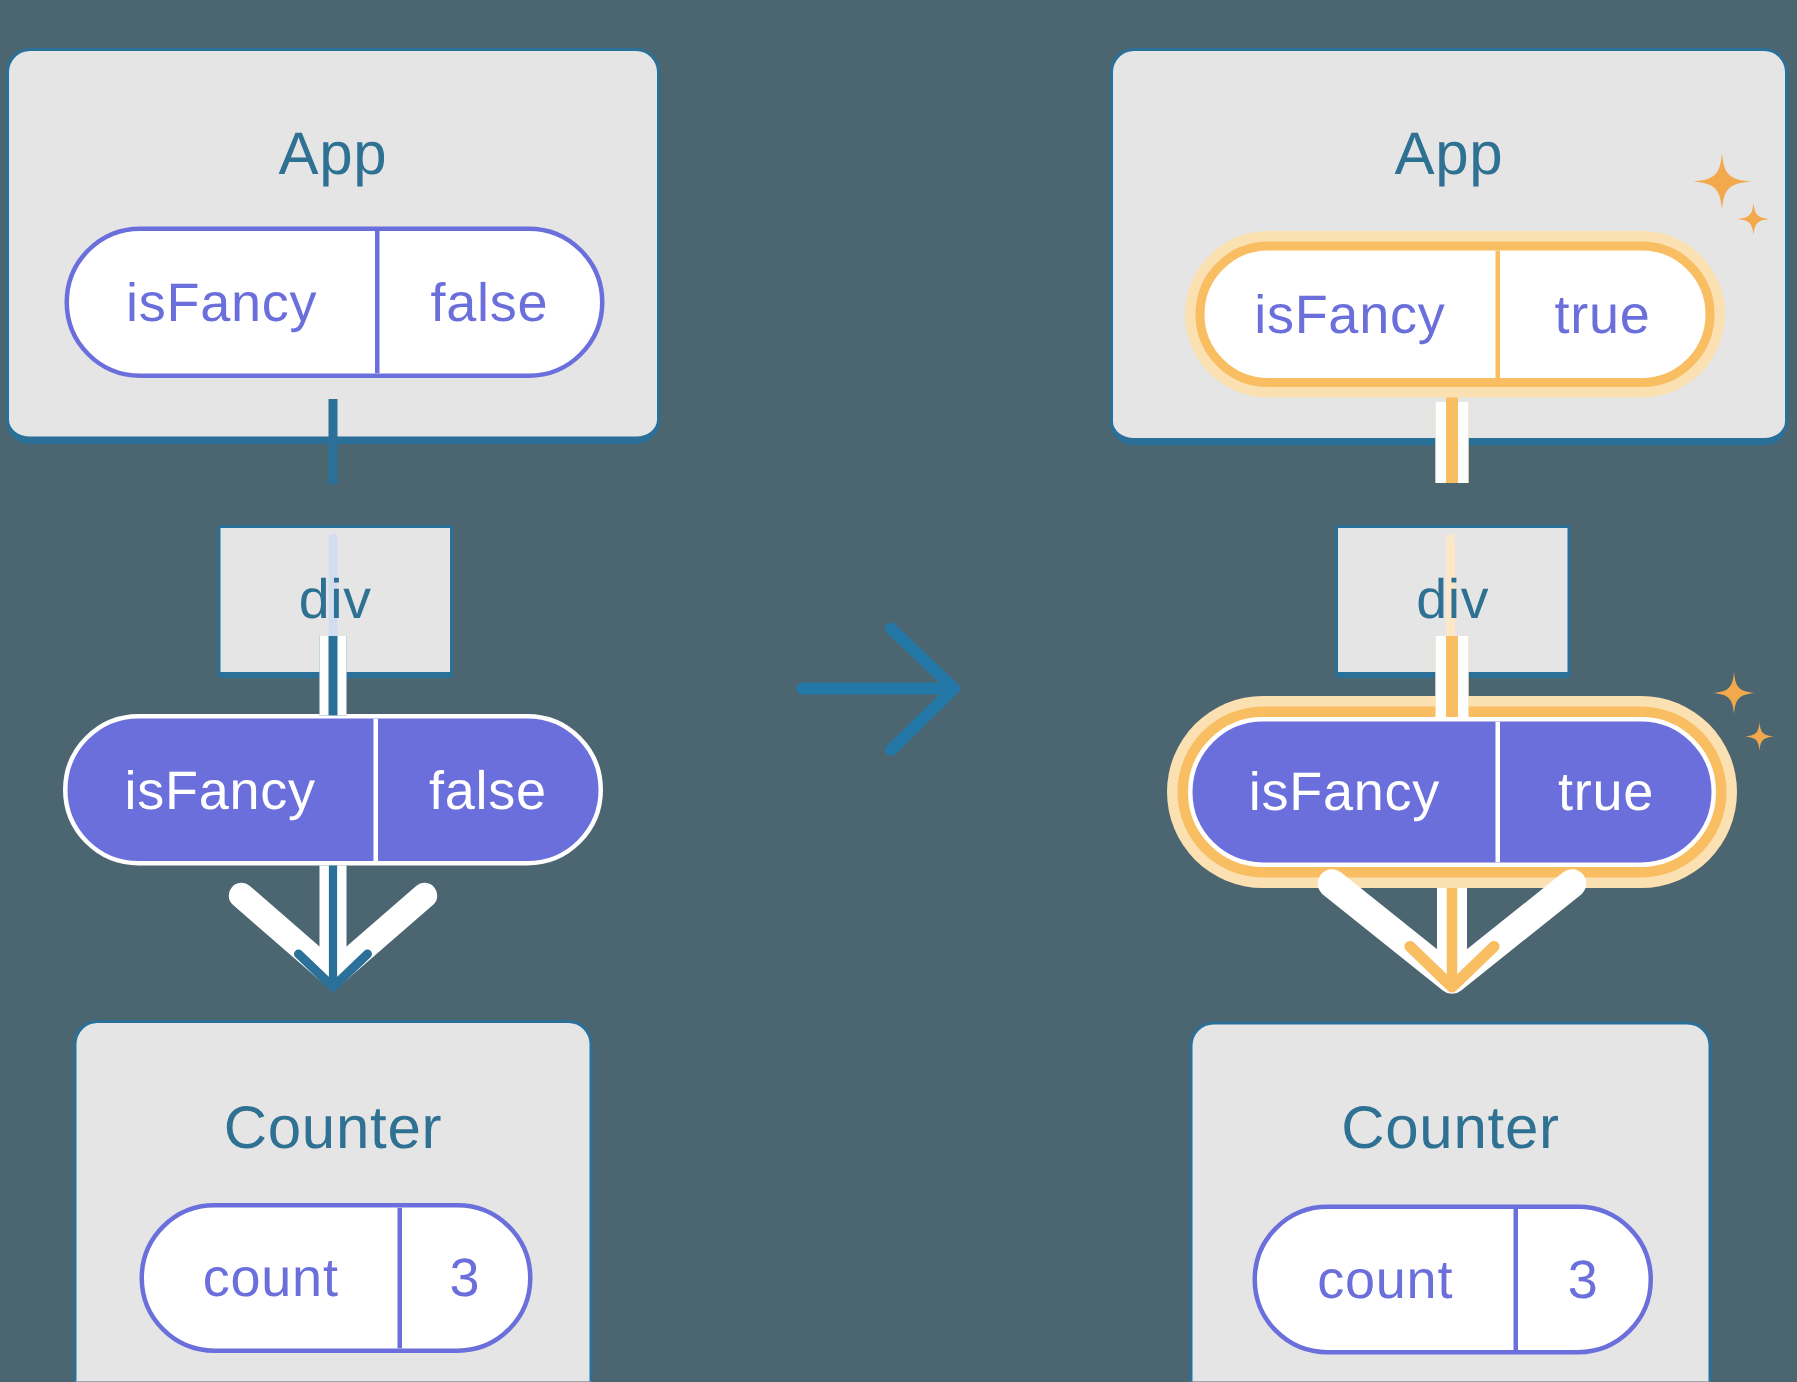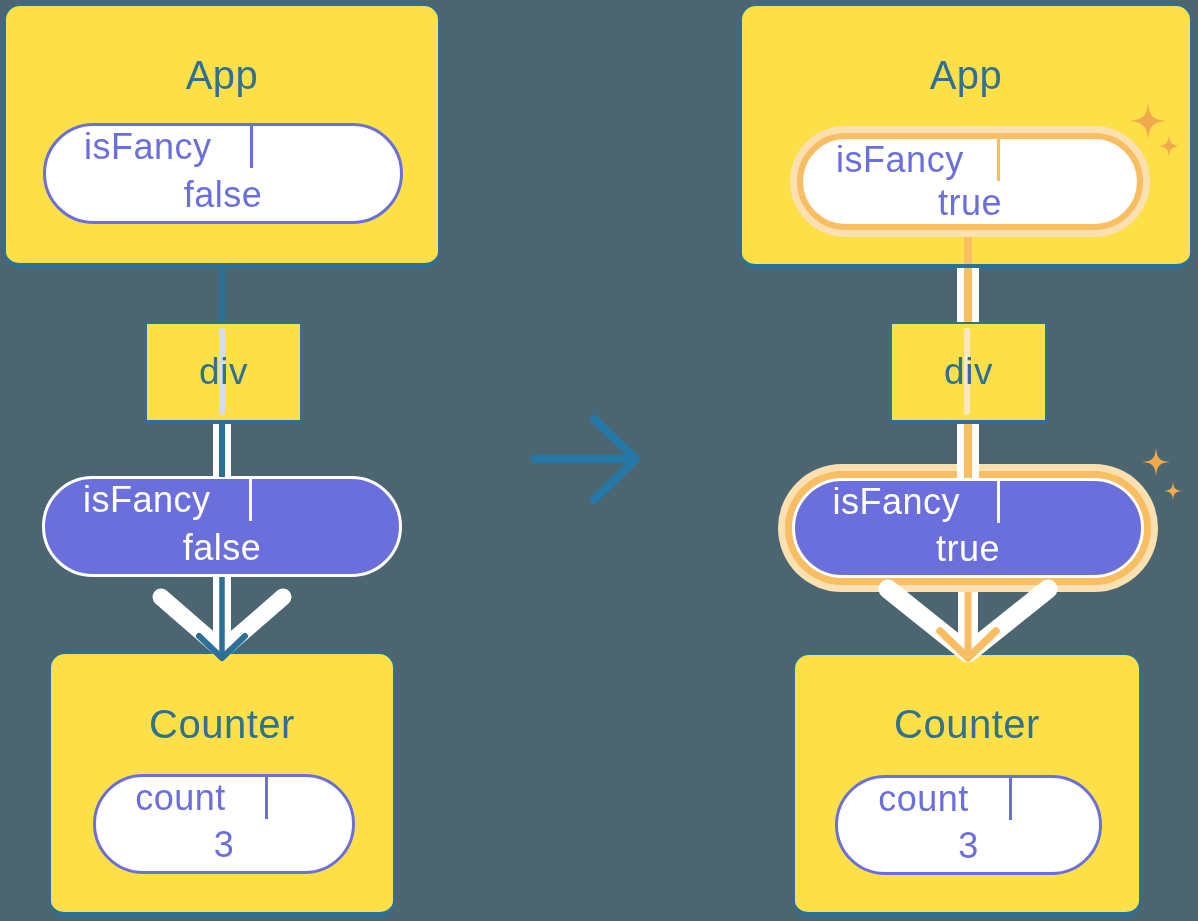--- a/index.html
+++ b/index.html
@@ -4,33 +4,33 @@
 <style>
   html,body{margin:0;padding:0;}
   body{
     width:1198px;height:921px;position:relative;overflow:hidden;
     background:#4C6671;
     font-family:"Liberation Sans", sans-serif;
     -webkit-font-smoothing:antialiased;
   }
   
   .card{
-    position:absolute;box-sizing:border-box;background:#fde047;
-    border:2px solid #2B7098;border-bottom-width:5px;border-radius:16px;
+    position:absolute;box-sizing:border-box;background:#e5e5e5;
+    border:2px solid #2B7098;border-bottom-width:5px;border-radius:16px;margin-top:28px;
   }
   .card.small{border-radius:2px;border-bottom-width:4px;}
   .card-title{
     position:absolute;left:0;right:0;text-align:center;
     font-size:40px;line-height:44px;font-weight:500;color:#2E7193;
     letter-spacing:0.5px;
   }
   
   .pill{
     position:absolute;box-sizing:border-box;display:flex;overflow:hidden;
-    border-radius:60px;background:#fff;flex-direction:column;
+    border-radius:60px;background:#fff;
   }
   .pill-cell{
     display:flex;align-items:center;justify-content:center;
     font-size:36px;letter-spacing:0.5px;white-space:nowrap;
   }
   .outline{border:3px solid #6B6FDB;color:#6B6FDB;}
   .outline .pill-cell.first{border-right:3px solid #6B6FDB;}
   .solid{background:#6B6FDB;border:3px solid #ffffff;color:#ffffff;}
   .solid .pill-cell.first{border-right:3px solid #ffffff;}
   

